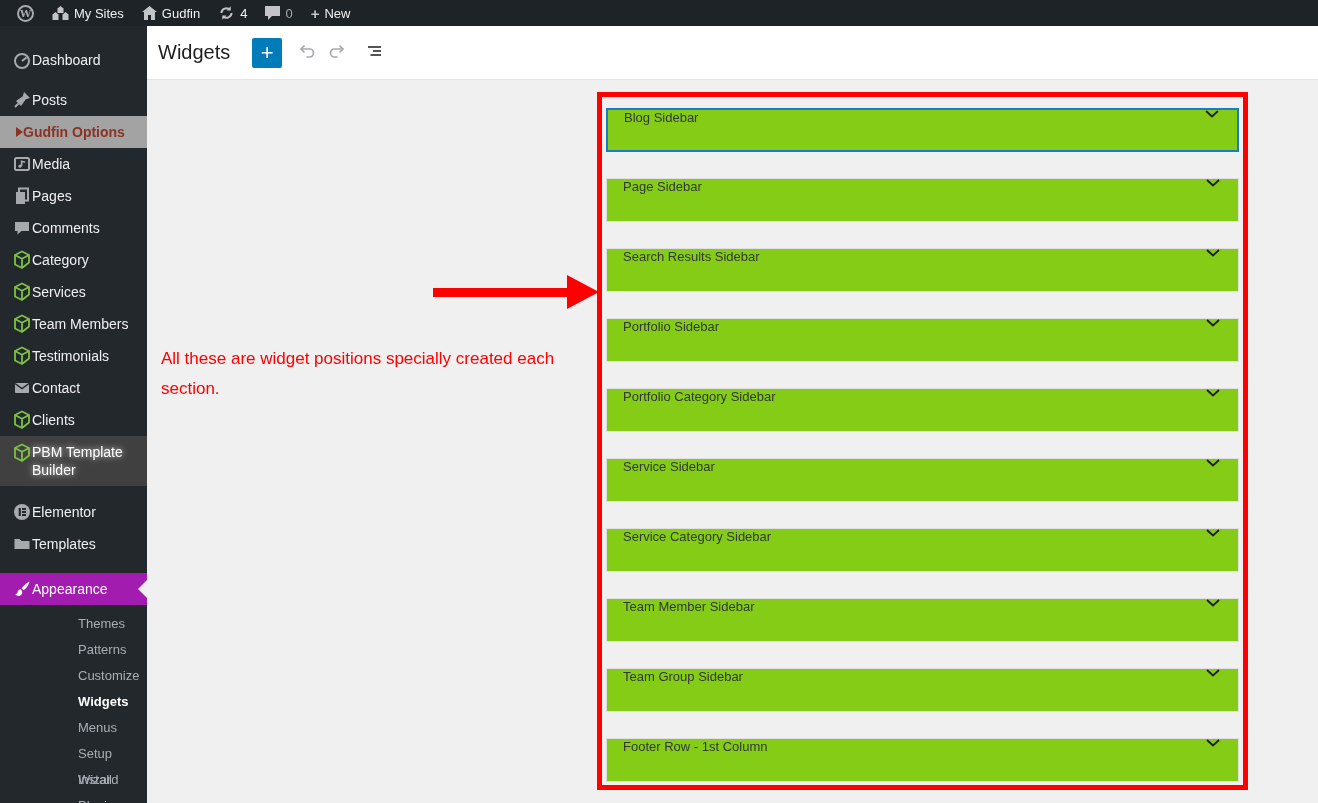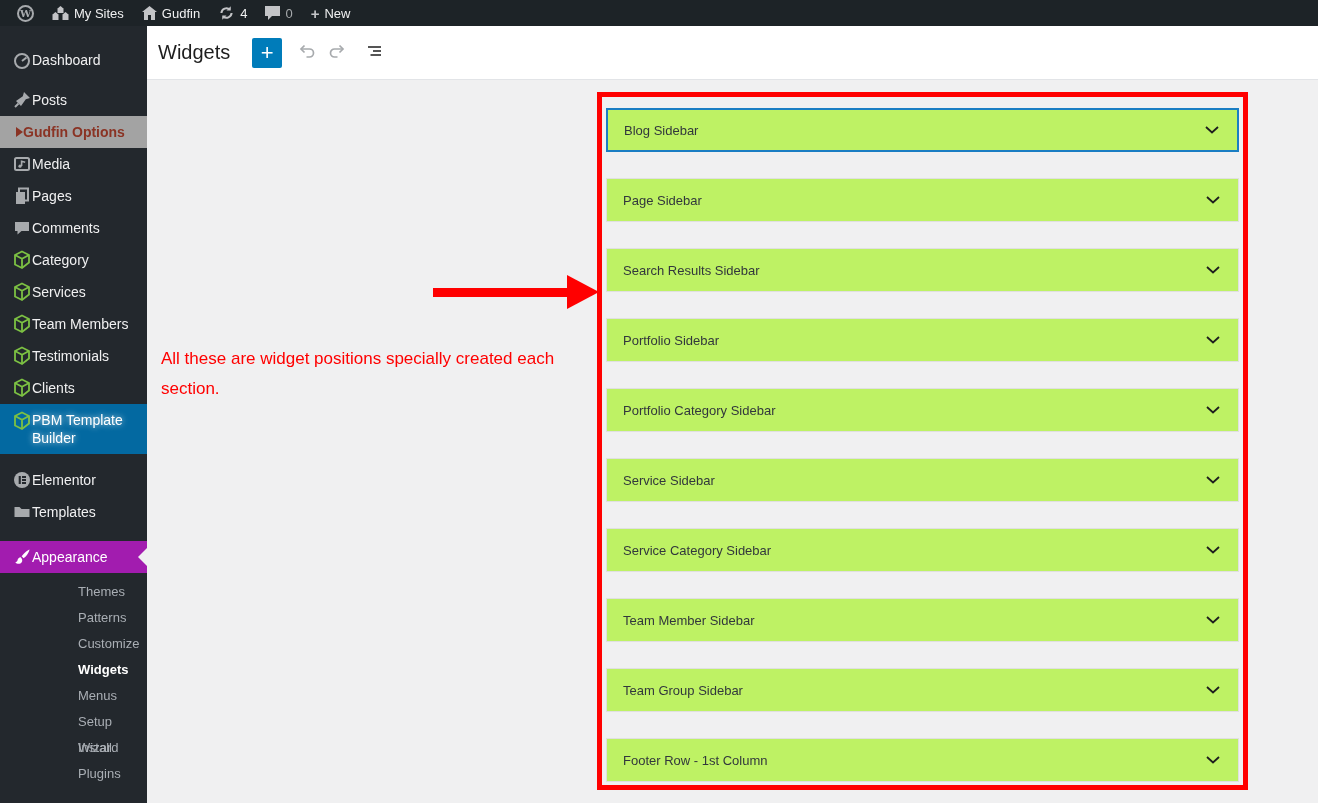--- a/index.html
+++ b/index.html
@@ -39,21 +39,21 @@
   .menu-item .mi-icon { width:20px; height:20px; flex:0 0 20px; }
   .menu-item .mi-icon svg { display:block; }
   .spacer8 { height:8px; } .spacer10 { height:10px; } .spacer13 { height:13px; }
   .menu-top-pad { height:18px; }
   .menu-item.gudfin { background:#a3a3a3; color:#8a3324; font-weight:bold; }
   .gudfin-arrow {
     width:0; height:0; margin-left:4px;
     border-top:5px solid transparent; border-bottom:5px solid transparent;
     border-left:7px solid #8a3324;
   }
-  .menu-item.pbm { height:50px; background:#0369a1; align-items:flex-start; padding-top:7px; }
+  .menu-item.pbm { height:50px; background:#404040; align-items:flex-start; padding-top:7px; }
   .menu-item.pbm .mi-label { line-height:18px; width:92px; text-shadow:0 0 6px rgba(255,255,255,.85); color:#fff; }
   .menu-item.appearance { background:#a21caf; color:#fff; position:relative; }
   .menu-item.appearance::after {
     content:""; position:absolute; right:0; top:50%; margin-top:-9px;
     width:0; height:0; border-top:9px solid transparent; border-bottom:9px solid transparent;
     border-right:9px solid #f0f0f1;
   }
   #submenu { padding-top:6px;margin-left:45px; }
   .submenu-item {
     height:26px; line-height:26px; padding-left:33px;
@@ -85,22 +85,22 @@
   #arrow-head {
     position:absolute; left:420px; top:195px; width:0; height:0;
     border-top:17px solid transparent; border-bottom:17px solid transparent;
     border-left:32px solid #ff0000;
   }
   #red-box {
     position:absolute; left:450px; top:12px; width:651px; height:698px;
     border:5px solid #ff0000; padding:11px 4px 0 4px;
   }
   .widget-panel {
-    height:44px; margin-bottom:26px; background:#bef264;
-    border:1px solid #e0e0e0; display:flex; align-items:center;
+    height:44px; margin-bottom:26px; background:#84cc16;
+    border:1px solid #e0e0e0; display:flex; align-items:flex-start;
     padding:0 18px 0 16px; cursor:pointer;
   }
   .widget-panel.selected { border:2px solid #1a7dc3; }
   .widget-panel .wp-label { font-size:13px; color:#32373c; }
   .widget-panel .chev { margin-left:auto; }
   .widget-panel .chev svg { display:block; }
 </style>
 </head>
 <body>
 
@@ -240,20 +240,29 @@
       <svg width="20" height="20" viewBox="0 0 20 20">
         <path d="M10 1.5l7 3.5v7.5L10 18l-7-3.5V5z" fill="none" stroke="#7cc143" stroke-width="1.8"></path>
         <path d="M3 5l7 3.8L17 5M10 8.8V18" fill="none" stroke="#7cc143" stroke-width="1.8"></path>
       </svg>
     </span>
     <span class="mi-label">Testimonials</span>
   </div>
   <div class="menu-item">
     <span class="mi-icon">
       <svg width="20" height="20" viewBox="0 0 20 20">
+        <rect x="3" y="5" width="14" height="10" rx="1" fill="#a7aaad"></rect>
+        <path d="M3 5.5l7 5 7-5" fill="none" stroke="#23282d" stroke-width="1.5"></path>
+      </svg>
+    </span>
+    <span class="mi-label">Contact</span>
+  </div>
+  <div class="menu-item">
+    <span class="mi-icon">
+      <svg width="20" height="20" viewBox="0 0 20 20">
         <path d="M10 1.5l7 3.5v7.5L10 18l-7-3.5V5z" fill="none" stroke="#7cc143" stroke-width="1.8"></path>
         <path d="M3 5l7 3.8L17 5M10 8.8V18" fill="none" stroke="#7cc143" stroke-width="1.8"></path>
       </svg>
     </span>
     <span class="mi-label">Clients</span>
   </div>
   <div class="menu-item pbm">
     <span class="mi-icon">
       <svg width="20" height="20" viewBox="0 0 20 20">
         <path d="M10 1.5l7 3.5v7.5L10 18l-7-3.5V5z" fill="none" stroke="#7cc143" stroke-width="1.8"></path>

